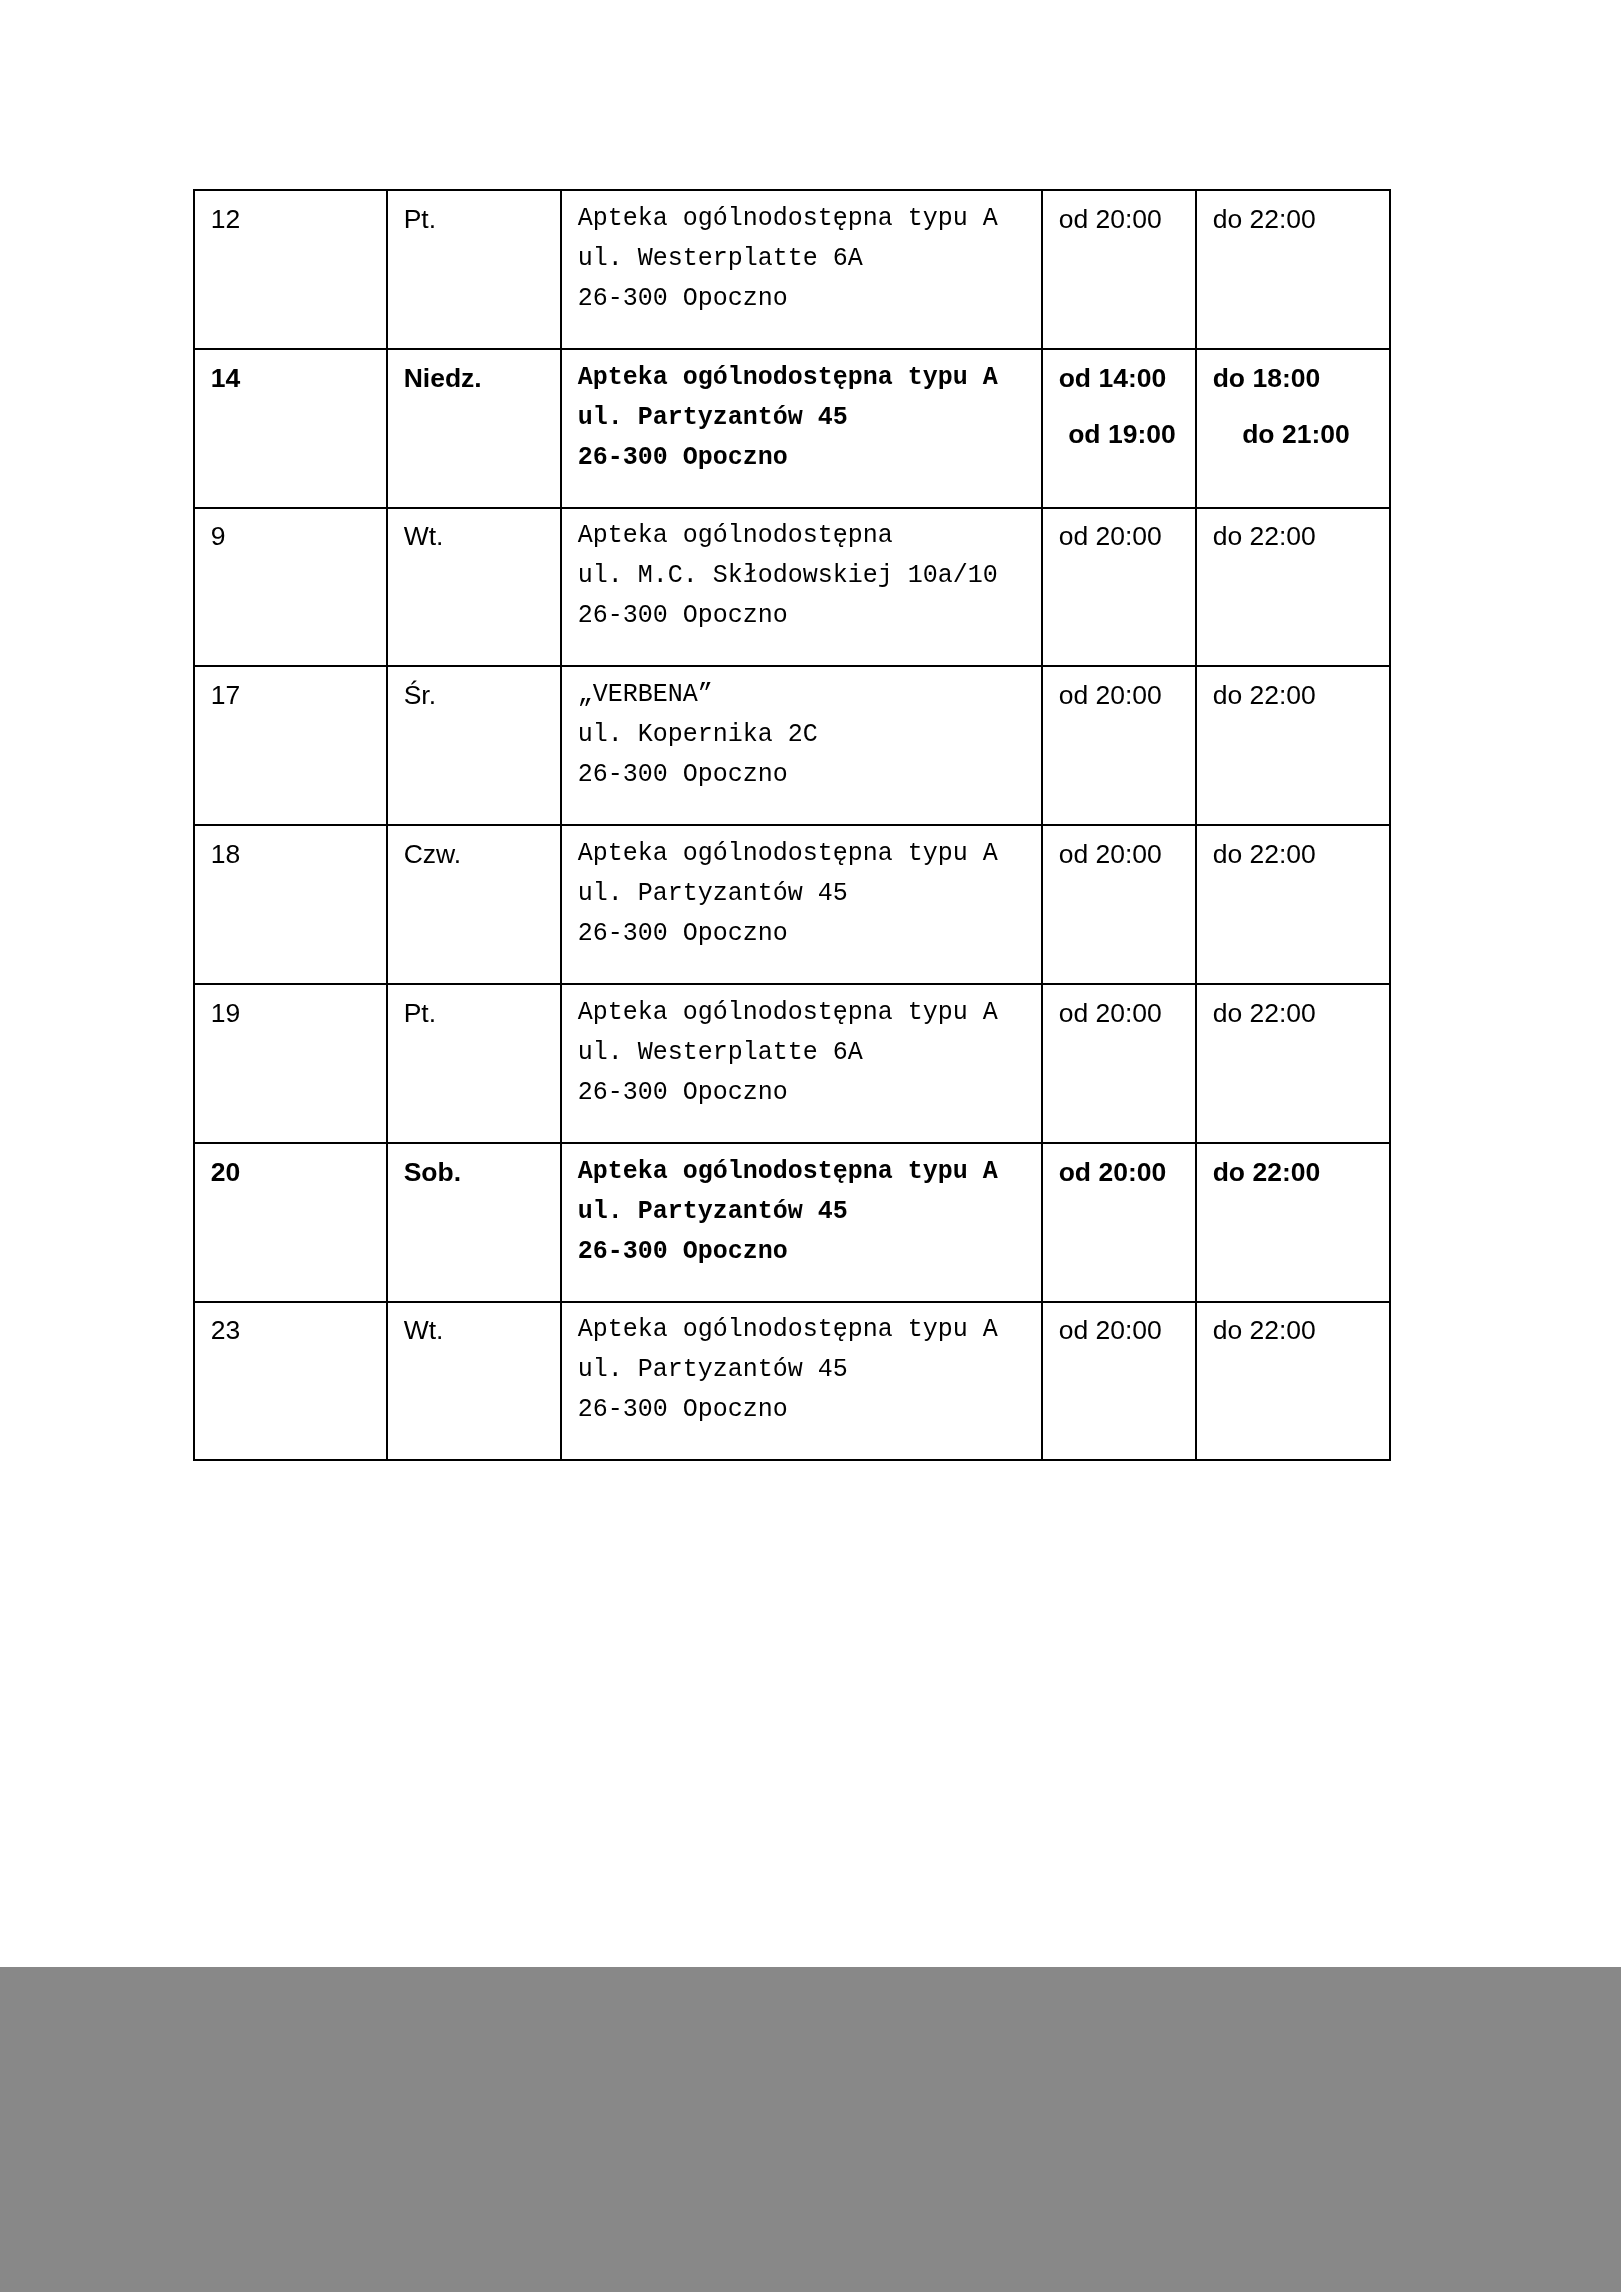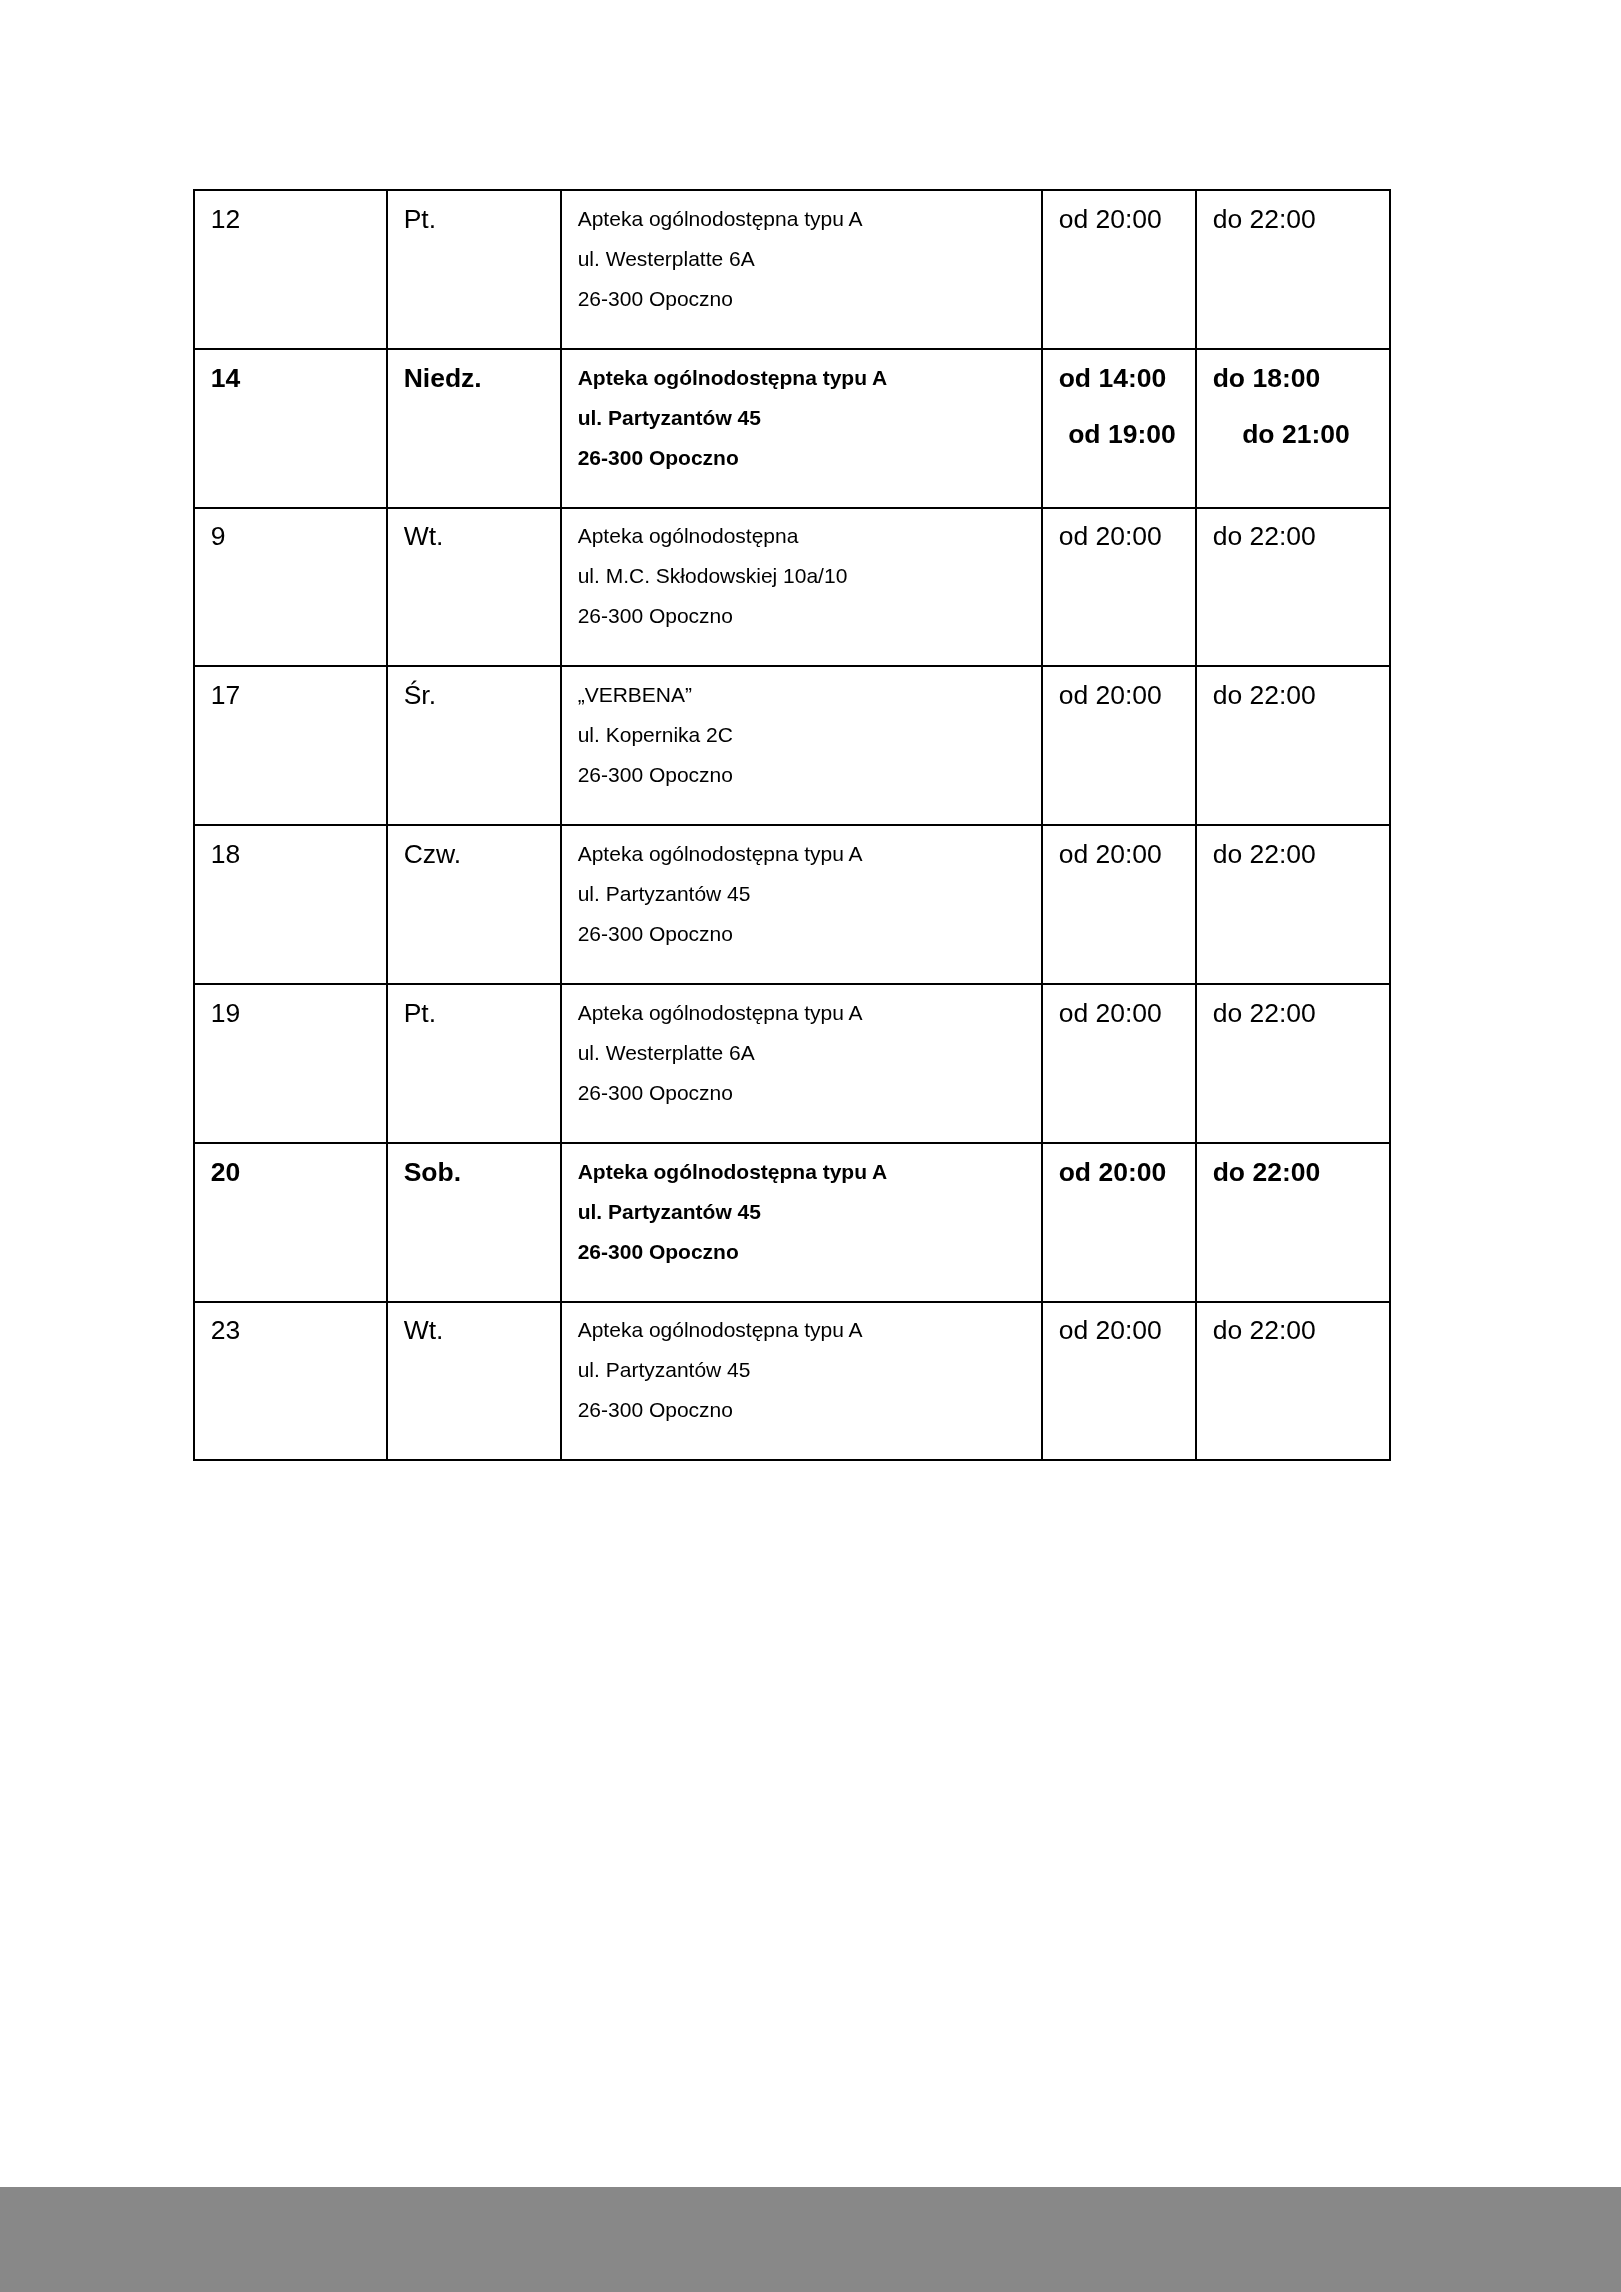--- a/index.html
+++ b/index.html
@@ -1,19 +1,19 @@
 <!DOCTYPE html>
 <html><head>
 <meta charset="utf-8">
 <style>
   html, body { margin: 0; padding: 0; background: #888; }
   .page {
     position: relative;
     width: 1621px;
-    height: 2187px;
+    height: 1967px;
     background: #ffffff;
     font-family: "Liberation Sans", sans-serif;
     color: #000000;
     overflow: hidden;
   }
   table.schedule {
     position: absolute;
     left: 193px;
     top: 189px;
     width: 1197px;
@@ -33,22 +33,22 @@
   col.c3 { width: 481px; }
   col.c4 { width: 154px; }
   col.c5 { width: 194px; }
   .cell-num, .cell-day, .cell-od, .cell-do {
     font-family: "Liberation Sans", sans-serif;
     font-size: 26.5px;
     line-height: 40px;
   }
   .cell-num { padding-left: 17.6px; }
   .cell-pharmacy {
-    font-family: Liberation Sans, sans-serif;
-    font-size: 21px;
+    font-family: Liberation Mono, monospace;
+    font-size: 25px;
     line-height: 40px;
   }
   .cell-pharmacy p, .cell-od p, .cell-do p { margin: 0; }
   .time-2 { margin-top: 16.7px !important; min-height: 40px; text-align: center; }
   tr.bold .cell-num,
   tr.bold .cell-day,
   tr.bold .cell-od,
   tr.bold .cell-do,
   tr.bold .cell-pharmacy { font-weight: 700; }
 </style>

